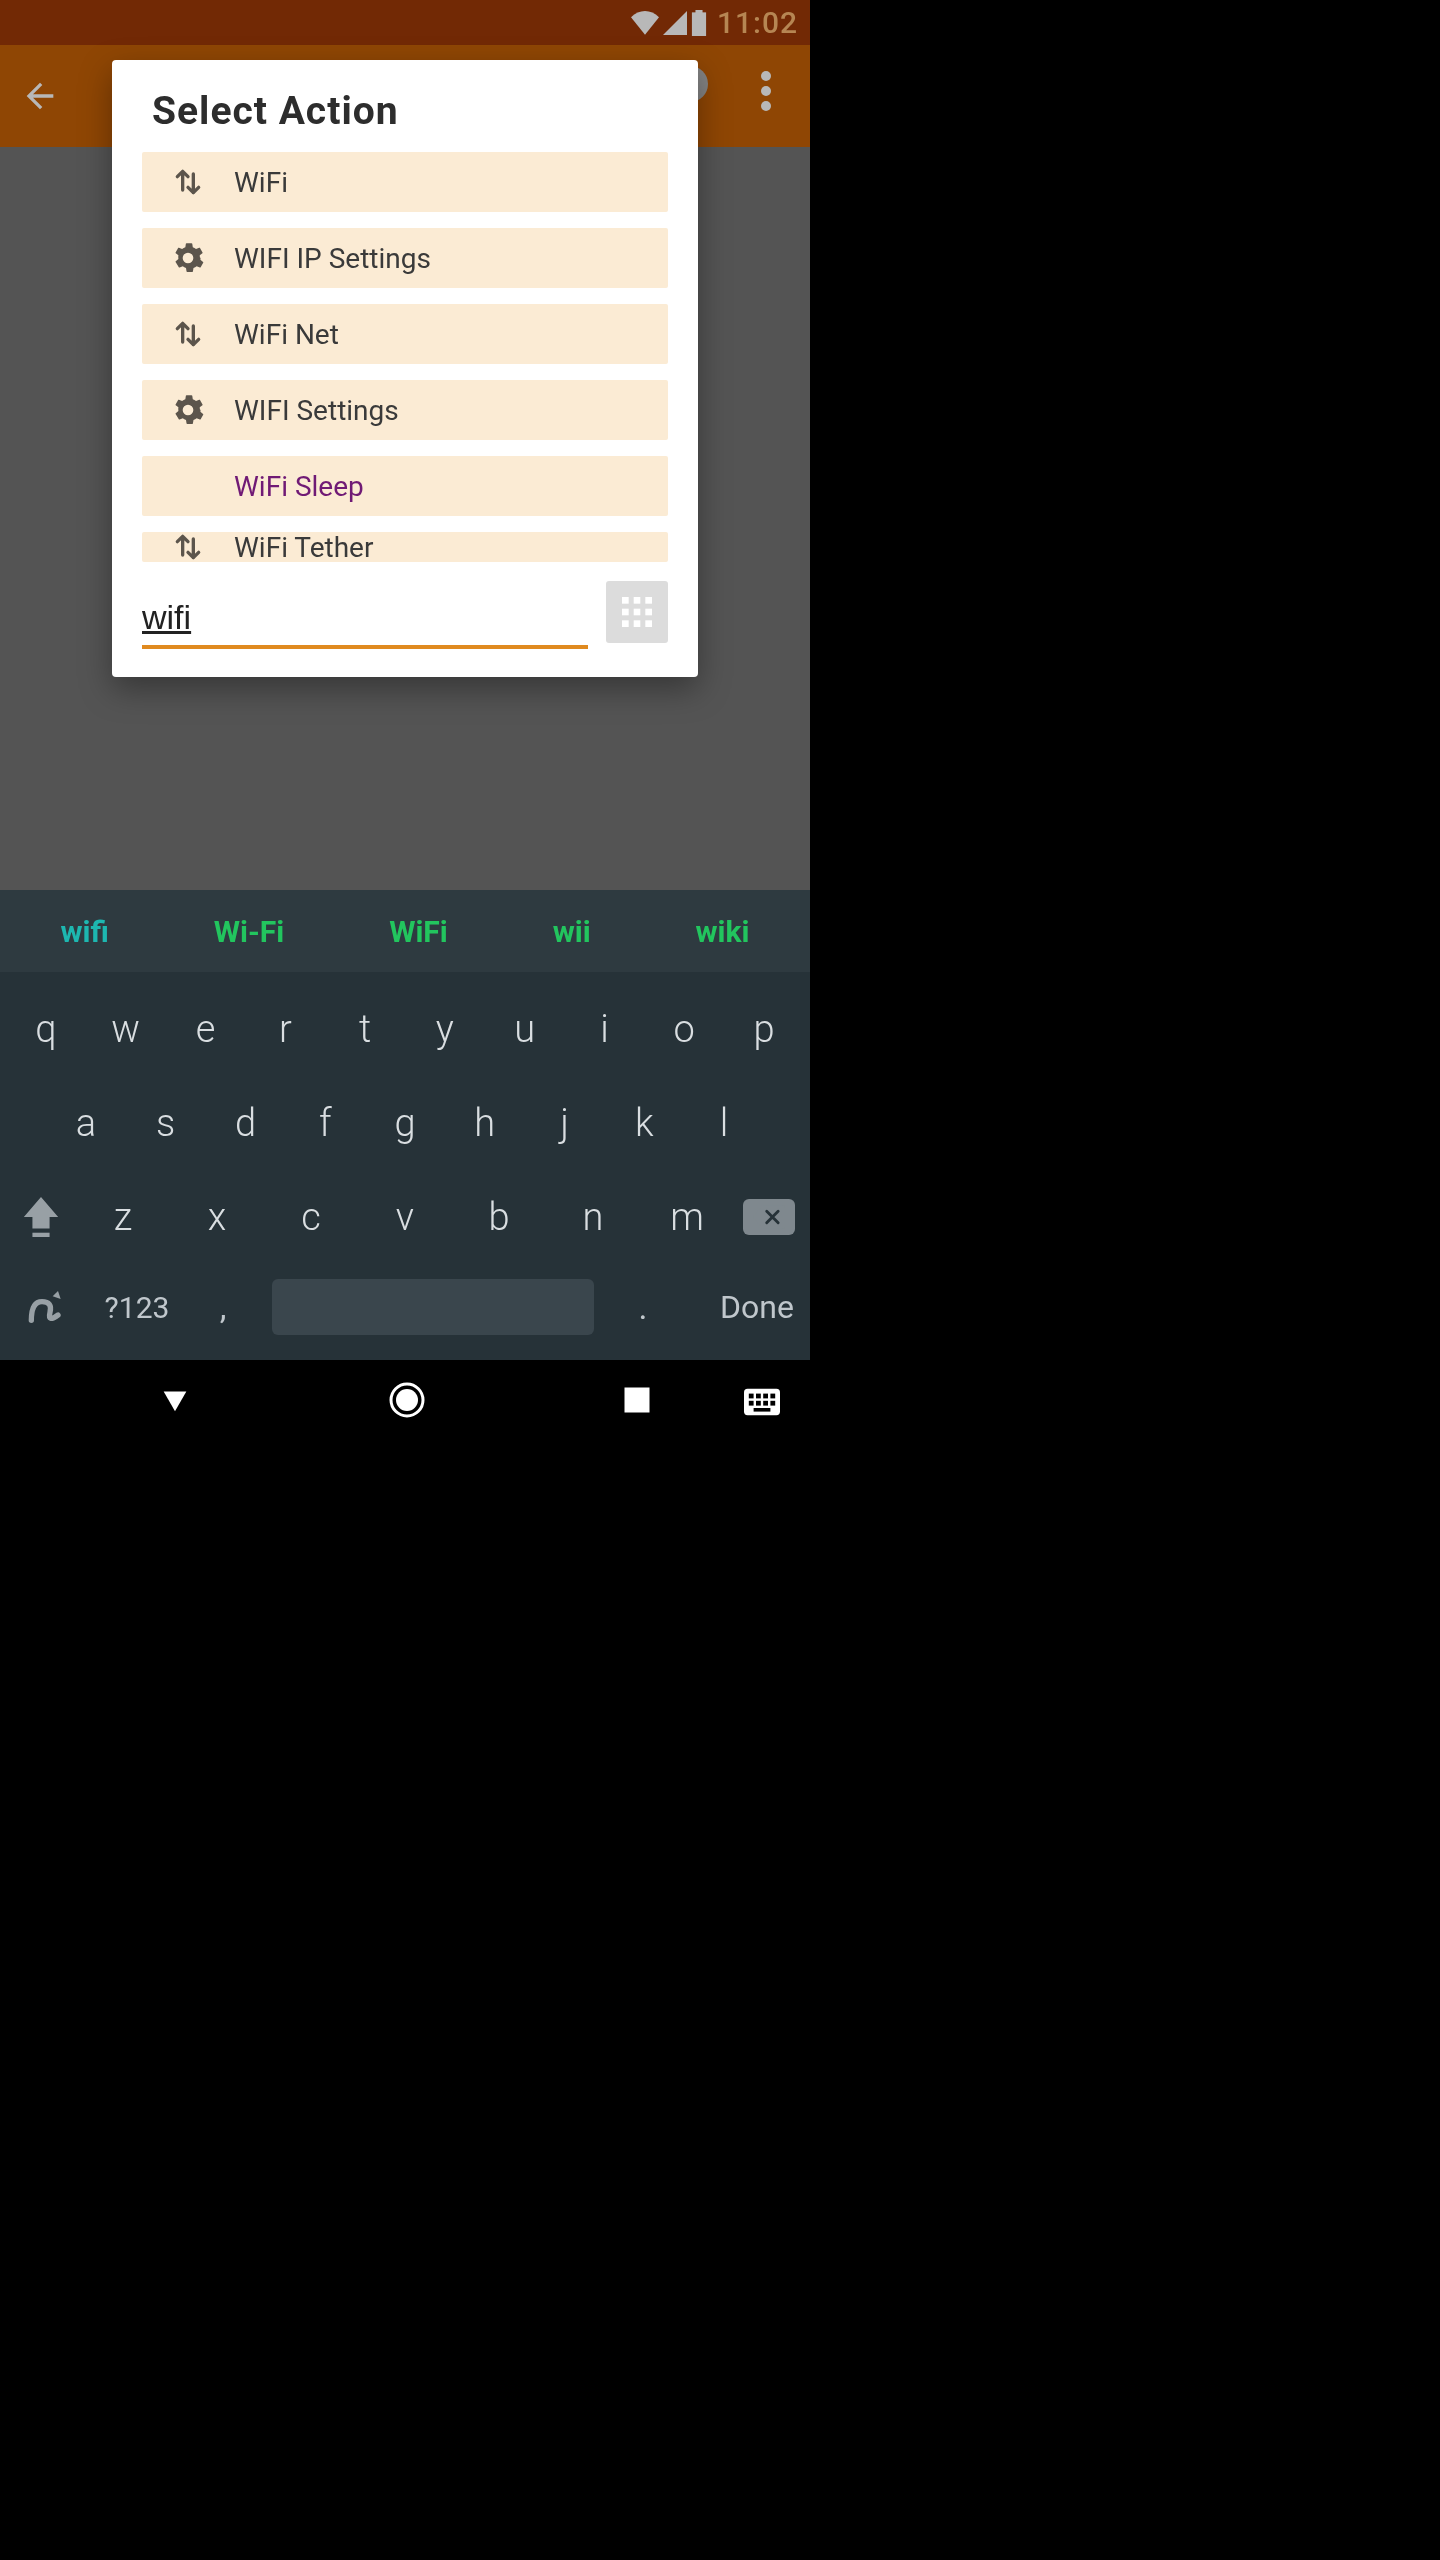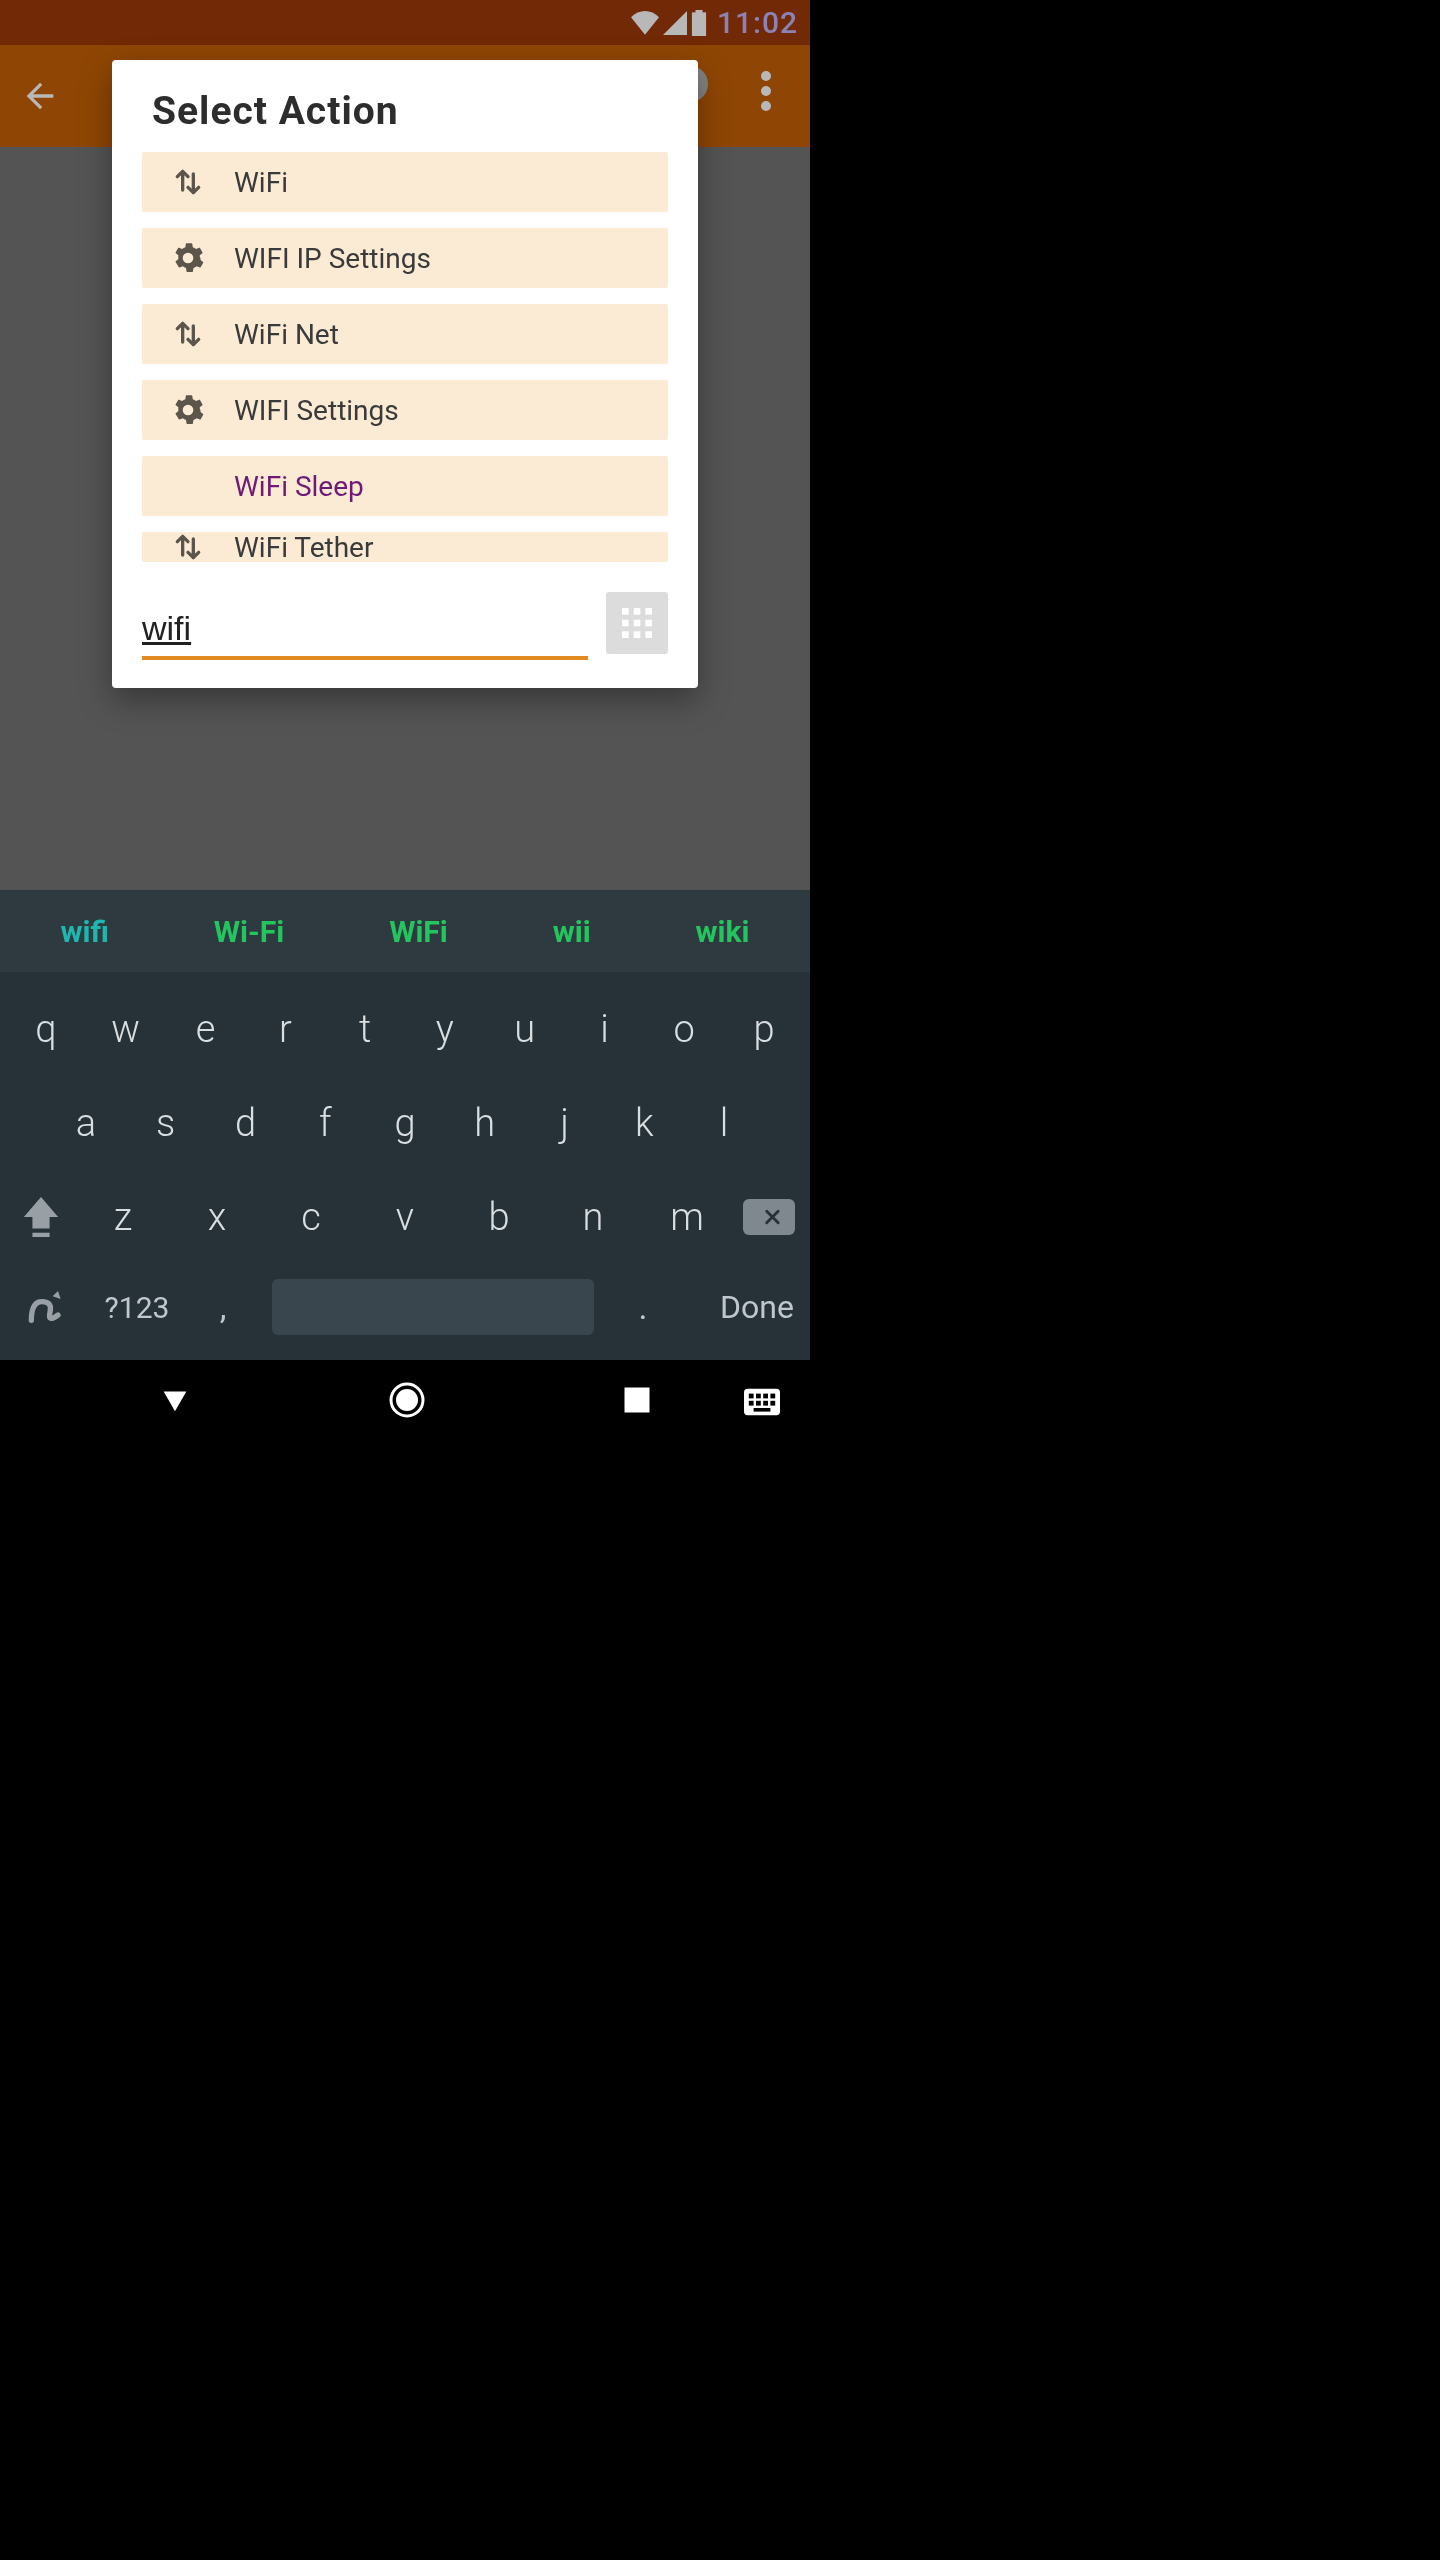--- a/index.html
+++ b/index.html
@@ -5,21 +5,21 @@
   * { box-sizing: border-box; margin: 0; padding: 0; }
   html, body { width: 810px; height: 1440px; overflow: hidden; font-family: Roboto, "Helvetica Neue", Arial, sans-serif; }
   body { background: #000; position: relative; }
 
   
   .status-bar {
     height: 45px;
     background: #9E3908;
     display: flex; justify-content: flex-end; align-items: center;
     padding: 12px 12px; gap: 4px;
-    color: #c4b5fd; font-size: 30px; font-weight: 500;
+    color: #fdba74; font-size: 30px; font-weight: 500;
   }
   .status-bar .time { margin-left: 6px; letter-spacing: 1px; }
   .status-icon { display: inline-flex; }
 
   
   .app-bar {
     height: 102px;
     background: #C76106;
     display: flex; align-items: center;
     padding: 0 12px;
@@ -70,21 +70,21 @@
   .action-list { padding: 0 30px; }
   .action-item {
     background: #FBEBD4;
     border-radius: 2px;
     height: 60px;
     margin-bottom: 16px;
     display: flex; align-items: center;
     cursor: pointer;
     overflow: hidden;
   }
-  .action-item.cutoff { height: 30px; margin-bottom: 12px; }
+  .action-item.cutoff { height: 30px; margin-bottom: 1px; }
   .action-icon-slot {
     width: 92px; display: flex; align-items: center; justify-content: center;
     color: #5C554C;
   }
   .action-label {
     font-size: 28px; color: #3A3A3A; font-weight: 400;
   }
   .action-label.accent { color: #701a75; }
 
   .search-row {

